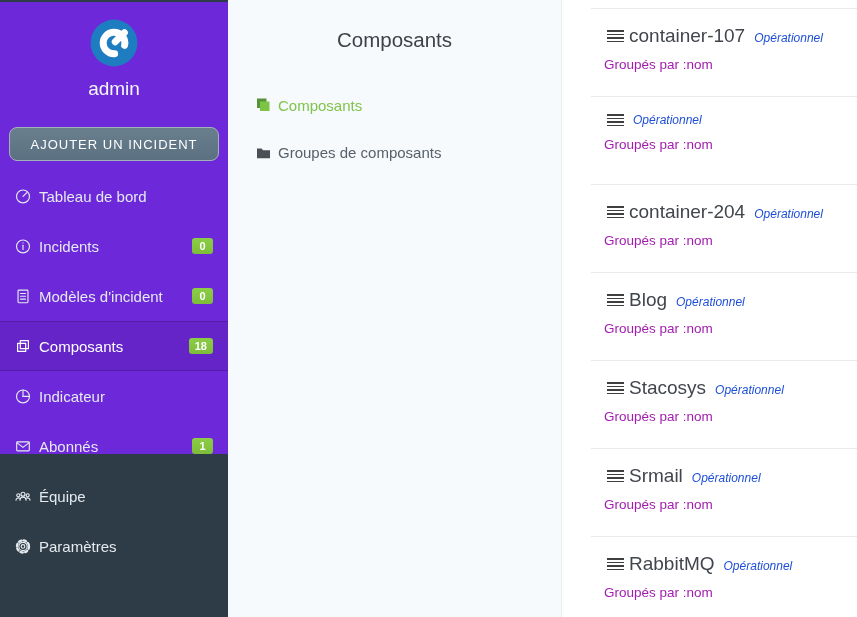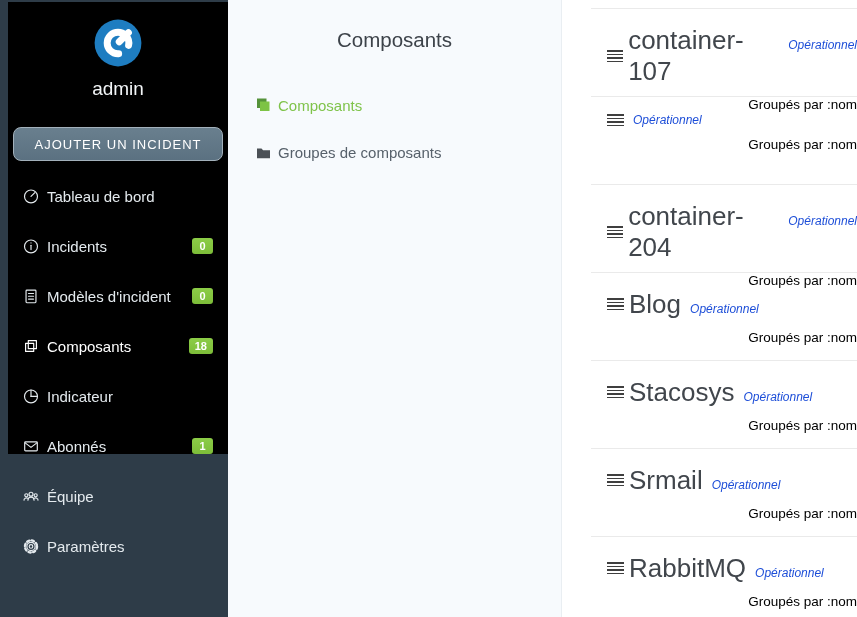--- a/index.html
+++ b/index.html
@@ -9,22 +9,22 @@
     background:#ffffff;
     position:relative;
     color:#3f454b;
   }
   
   .sidebar-col {
     position:absolute; left:0; top:0; width:228px; height:617px;
     background:#2e3c48;
   }
   .sidebar-inner {
-    position:absolute; top:2px; left:8px; right:0; height:452px;
-    background:#000000;
+    position:absolute; top:2px; left:0; right:0; height:452px;
+    background:#6d28d9;
   }
   .logo {
     width:52px; height:52px; margin:15px auto 0; display:block; cursor:pointer;
   }
   .username {
     text-align:center; color:#f3f6f8; font-size:19px; margin-top:9px; font-weight:400;
   }
   .add-incident {
     display:block; margin:27px auto 0; width:210px; height:34px;
     background:linear-gradient(#697f8e,#5b7181);
@@ -73,23 +73,23 @@
   }
   .comp-list { margin-left:29px; }
   .comp-item {
     height:88px; border-top:1px solid #eaeaea; padding-top:16px;
   }
   .comp-head { display:flex; align-items:baseline; }
   .drag {
     align-self:center; width:17px; height:13px; margin-left:16px; cursor:grab;
     background:repeating-linear-gradient(to bottom, #3f3f3f 0, #3f3f3f 1.6px, transparent 1.6px, transparent 3.6px);
   }
-  .comp-name { font-size:26px; color:#41464c; margin-left:5px; cursor:pointer; }
+  .comp-name { font-size:19px; color:#41464c; margin-left:5px; cursor:pointer; }
   .comp-status { font-size:12px; color:#1d4ed8; margin-left:9px;font-style:italic; }
-  .comp-grouped { font-size:13.5px; color:#000000; margin-top:10px; margin-left:13px;text-align:right; }
+  .comp-grouped { font-size:13.5px; color:#a21caf; margin-top:10px; margin-left:13px; }
   .icon-stroke { stroke:currentColor; fill:none; stroke-width:1.3; stroke-linecap:round; stroke-linejoin:round; }
 </style>
 </head>
 <body>
 
 <aside class="sidebar-col">
   <div class="sidebar-inner">
 
     <svg class="logo" viewBox="0 0 60 60">
       <circle cx="30" cy="30" r="27" fill="#1e7dc1"></circle>

